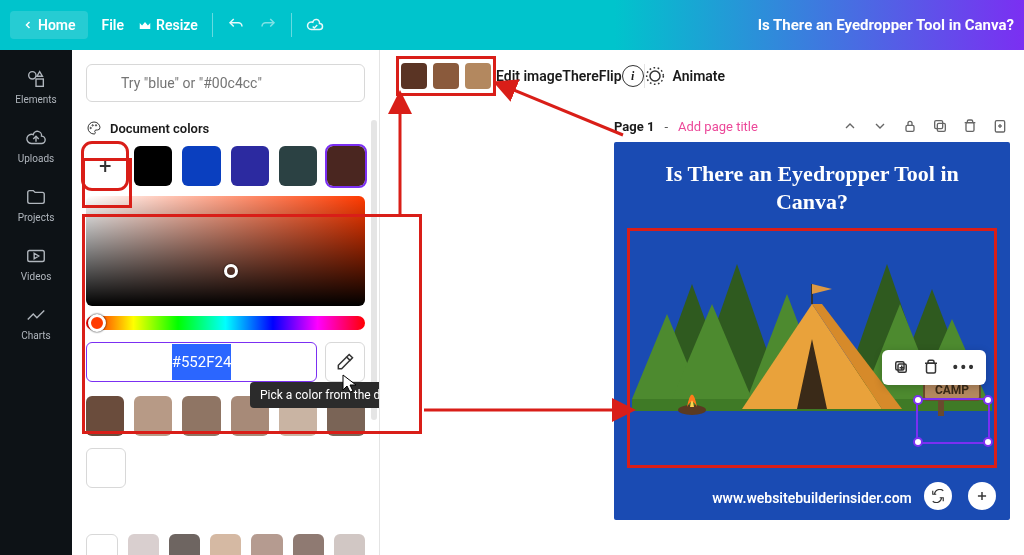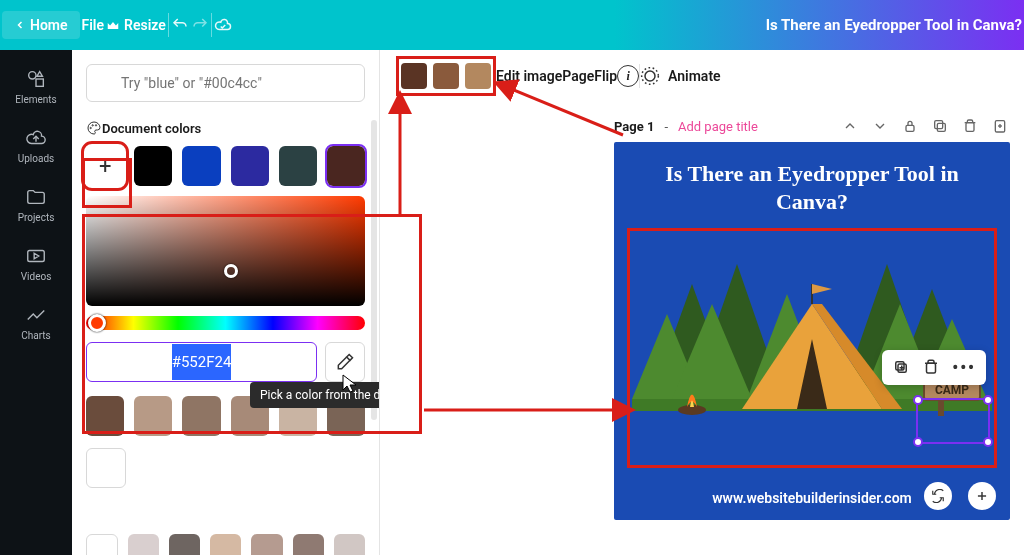--- a/index.html
+++ b/index.html
@@ -1,38 +1,38 @@
 <!DOCTYPE html>
 <html><head>
 <meta charset="utf-8">
 <style>
   * { box-sizing: border-box; margin: 0; padding: 0; font-family: -apple-system, BlinkMacSystemFont, "Segoe UI", Roboto, Helvetica, Arial, sans-serif; }
   body { width: 1024px; height: 555px; overflow: hidden; background: #fff; position: relative; }
 
   
-  .topbar { height: 50px; background: linear-gradient(90deg,#00c4cc 0%,#00c4cc 60%,#7b2ff2 100%); display: flex; align-items: center; color: #fff; padding: 0 2px; gap: 2px; font-size: 14px; font-weight: 600; }
+  .topbar { height: 50px; background: linear-gradient(90deg,#00c4cc 0%,#00c4cc 60%,#7b2ff2 100%); display: flex; align-items: center; color: #fff; padding: 0 10px; gap: 14px; font-size: 14px; font-weight: 600; }
   .topbar .home { background: rgba(255,255,255,.15); padding: 6px 12px; border-radius: 4px; display:flex; align-items:center; gap:4px;}
   .topbar .home svg { width:12px; height:12px; }
   .tb-item { cursor: pointer; display:flex; align-items:flex-end; gap:4px; }
   .tb-divider { width:1px; height:24px; background: rgba(255,255,255,.4); }
   .tb-icon { width:18px; height:18px; display:flex; align-items:center; justify-content:center; opacity:.9;}
   .project-title { margin-left:auto; font-weight:700; font-size:15px; }
 
   
   .leftrail { position:absolute; top:50px; left:0; bottom:0; width:72px; background:#0d1216; display:flex; flex-direction:column; align-items:center; padding-top:10px; gap:6px; color:#b0b6bd; font-size:10px;}
   .rail-item { display:flex; flex-direction:column; align-items:center; gap:4px; width:100%; padding:8px 0; cursor:pointer;}
   .rail-item svg { width:22px; height:22px; }
   .rail-label { }
 
   
   .sidepanel { position:absolute; top:50px; left:72px; bottom:0; width:308px; background:#fff; border-right:1px solid #e4e4e4; padding:14px 14px 0 14px; overflow:hidden;}
   .search-input { width:100%; height:38px; border:1px solid #d8d8d8; border-radius:6px; padding:0 10px 0 34px; font-size:14px; color:#555; background:#fff; position:relative;}
   .search-wrap { position:relative; margin-bottom:18px;}
   .search-wrap svg { position:absolute; left:10px; top:10px; width:18px; height:18px; color:#555;}
-  .sec-title { display:flex; align-items:center; font-size:13px; font-weight:600; color:#1a1a1a; margin:6px 0 10px 0;}
+  .sec-title { display:flex; align-items:center; gap:8px; font-size:13px; font-weight:600; color:#1a1a1a; margin:6px 0 10px 0;}
   .sec-title svg { width:16px; height:16px; }
   .swatch-row { display:flex; gap:10px; margin-bottom:10px;}
   .swatch { width:40px; height:40px; border-radius:6px; cursor:pointer; }
   .swatch.add { background:#fff; border:2px solid transparent; background-clip:padding-box; display:flex; align-items:center; justify-content:center; font-size:22px; color:#333; position:relative;}
   .swatch.add::before { content:""; position:absolute; inset:-2px; border-radius:8px; background:conic-gradient(red,orange,yellow,lime,cyan,blue,magenta,red); z-index:-1;}
   .highlight-red3 { outline:3px solid #d91e18; outline-offset:2px; }
   .highlight-purple { outline:2px solid #7b2ff2; outline-offset:0; }
 
   
   .picker-wrap { position:relative; margin-top:6px;}
@@ -264,21 +264,21 @@
   <div class="panel-scrollbar"></div>
 </div>
 
 <div class="ctx-toolbar">
   <div class="ctx-swatches">
     <div class="sw" style="background:#5a3424"></div>
     <div class="sw" style="background:#8a5a3c"></div>
     <div class="sw" style="background:#b3885f"></div>
   </div>
   <div class="ctx-item"><span>Edit image</span></div>
-  <div class="ctx-item"><span>Page</span></div>
+  <div class="ctx-item"><span>There</span></div>
   <div class="ctx-item"><span>Flip</span></div>
   <div class="ctx-icon">i</div>
   <div class="ctx-divider"></div>
   <div class="animate-wrap ctx-item">
     <svg viewBox="0 0 24 24" fill="none" stroke="#333" stroke-width="1.8">
         <circle cx="12" cy="12" r="6"></circle>
         <circle cx="12" cy="12" r="10" stroke-dasharray="2 3"></circle>
       </svg>
     <span>Animate</span>
   </div>

